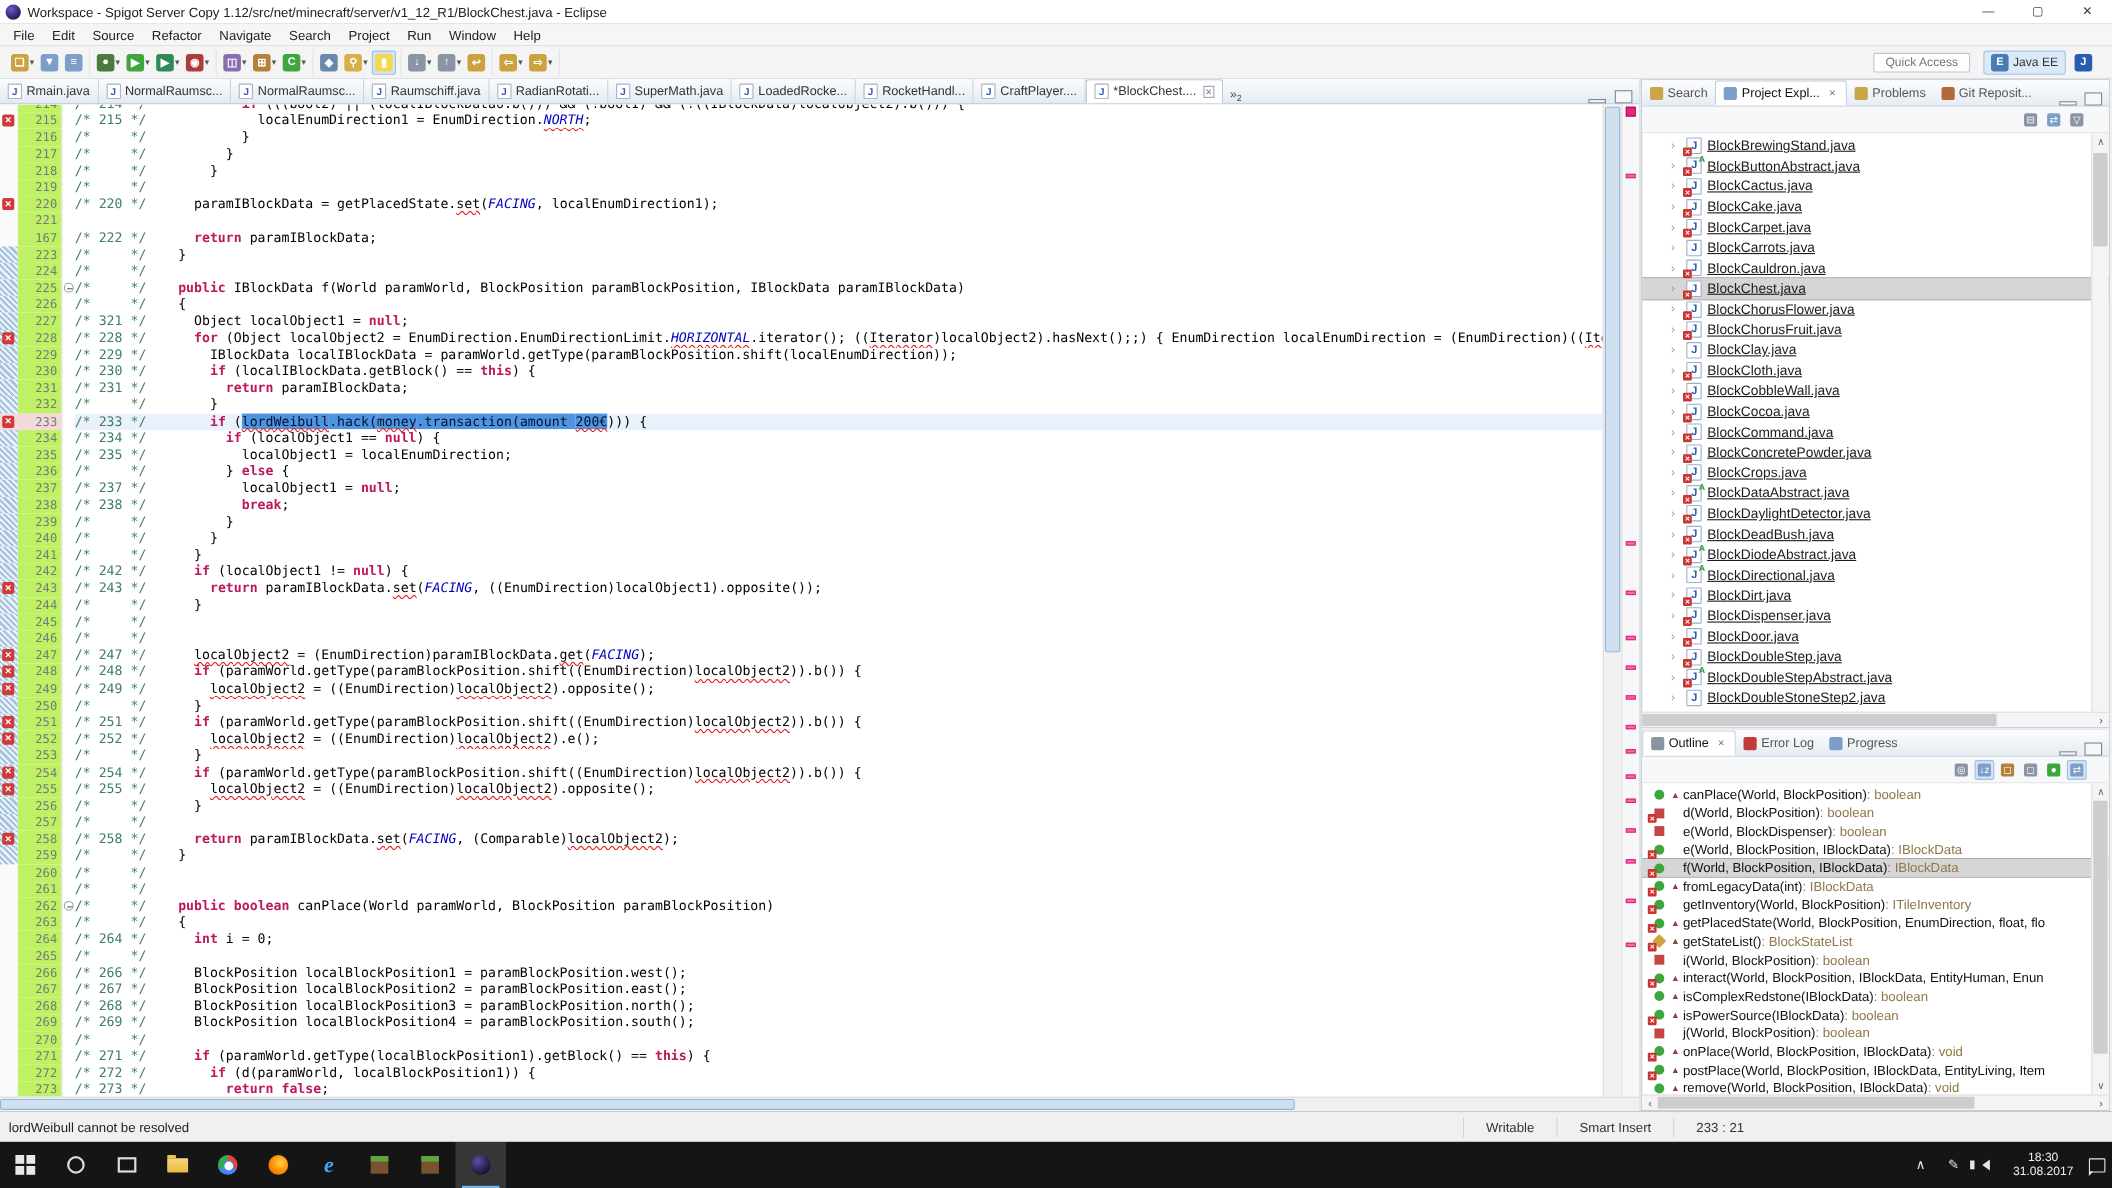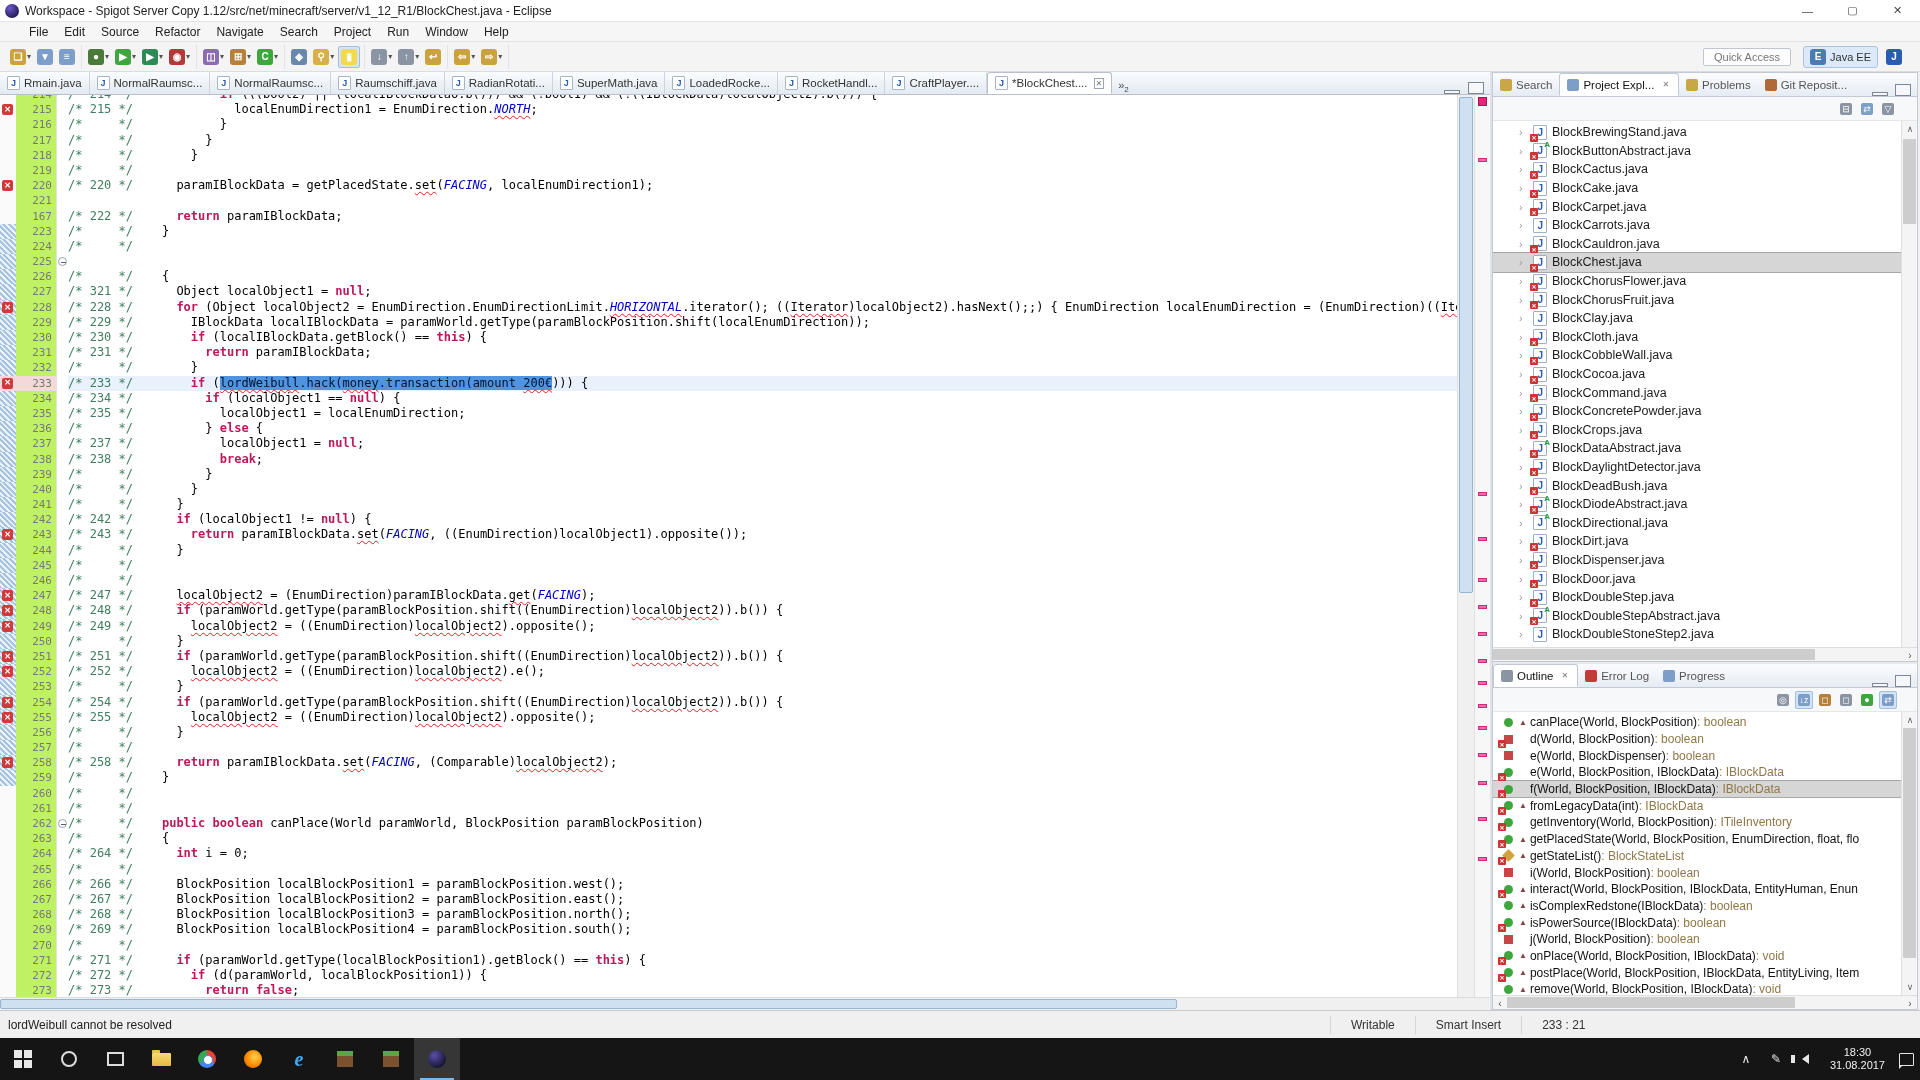--- a/index.html
+++ b/index.html
@@ -7,21 +7,21 @@
   body{font-family:"Liberation Sans",sans-serif;font-size:12px;color:#1e1e1e;background:#f0f0f0;position:relative;}
 
   
   #titlebar{position:absolute;left:0;top:0;width:1920px;height:22px;background:#ffffff;display:flex;align-items:center;border-bottom:1px solid #e4e4e4;}
   .appicon{width:14px;height:14px;border-radius:50%;background:radial-gradient(circle at 35% 30%,#6a5acd,#2a1e5c 70%);margin:0 6px 0 5px;}
   #title-text{font-size:12px;color:#222;white-space:nowrap;}
   #wincontrols{margin-left:auto;display:flex;height:100%;}
   .wbtn{width:45px;height:100%;display:flex;align-items:center;justify-content:center;font-size:11px;color:#444;}
 
   
-  #menubar{position:absolute;left:0;top:22px;width:1920px;height:20px;background:#f6f6f6;display:flex;align-items:center;padding-left:21px;border-bottom:1px solid #e0e0e0;}
+  #menubar{position:absolute;left:0;top:22px;width:1920px;height:20px;background:#f6f6f6;display:flex;align-items:center;padding-left:4px;border-bottom:1px solid #e0e0e0;}
   .menu-item{padding:2px 8px;font-size:12px;color:#222;}
 
   
   #toolbar{position:absolute;left:0;top:42px;width:1920px;height:30px;background:#f4f4f4;display:flex;align-items:center;padding-left:4px;border-bottom:1px solid #d9dde3;}
   .tgroup{display:flex;align-items:center;padding:0 3px;border-right:1px solid #e0e3e8;height:24px;}
   .tbtn{display:flex;align-items:center;height:22px;padding:0 2px;margin:0 1px;border-radius:2px;}
   .tbtn.pressed{background:#d4e4f6;border:1px solid #9fc0e0;}
   .tico{width:16px;height:16px;border-radius:3px;display:flex;align-items:center;justify-content:center;font-size:10px;color:#fff;font-weight:bold;}
   .tcaret{font-size:8px;color:#555;margin-left:1px;}
   #toolbar-right{margin-left:auto;display:flex;align-items:center;padding-right:8px;}
@@ -95,21 +95,21 @@
 
   
   #tree{flex:1;overflow:hidden;position:relative;padding-top:2px;}
   .trow{display:flex;align-items:center;height:18.6px;padding-left:26px;white-space:nowrap;}
   .trow.sel{background:#d6d6d6;outline:1px solid #a8a8a8;}
   .chev{color:#9a9a9a;font-size:11px;width:14px;flex:none;}
   .ficon{width:14px;height:15px;background:#fff;border:1px solid #9fb0c6;border-radius:1px;position:relative;margin-right:5px;flex:none;}
   .ficon .j{position:absolute;left:3.5px;top:1px;color:#2a5db0;font-size:10px;font-weight:bold;}
   .ficon .e{position:absolute;left:-4px;bottom:-3px;width:8px;height:8px;background:#cc3333;border-radius:1px;color:#fff;font-size:6px;font-weight:bold;display:flex;align-items:center;justify-content:center;}
   .ficon .a{position:absolute;right:-4px;top:-4px;color:#1f9d3a;font-size:8px;font-weight:bold;}
-  .tlabel{font-size:12.5px;color:#1c1c1c;}
+  .tlabel{font-size:12.5px;color:#1c1c1c;text-decoration:underline;}
   #tree-vscroll{position:absolute;right:0;top:0;width:16px;height:100%;background:#f4f4f4;border-left:1px solid #e0e0e0;}
   #tree-vthumb{position:absolute;left:1px;top:18px;width:13px;height:85px;background:#cdcdcd;border-radius:1px;}
   .sbarrow{position:absolute;left:0;width:16px;height:16px;color:#666;font-size:9px;display:flex;align-items:center;justify-content:center;}
   .hscroll{height:14px;background:#f4f4f4;border-top:1px solid #dedede;position:relative;flex:none;}
   .hthumb{position:absolute;top:1px;height:11px;background:#cdcdcd;border-radius:1px;}
   .harrow{position:absolute;top:0;width:14px;height:14px;color:#555;font-size:10px;display:flex;align-items:center;justify-content:center;}
 
   
   #olist{flex:1;overflow:hidden;padding-top:2px;}
   .orow{display:flex;align-items:center;height:16.7px;padding-left:8px;white-space:nowrap;}
@@ -339,21 +339,21 @@
             <div class="cl"><span class="ann"><span class="erricon">✕</span></span><span class="lnum">215</span><span class="lfold"></span><span class="ctext"><span class="cmt">/* 215 */  </span><span class="">            localEnumDirection1 = EnumDirection.</span><span class="st wv">NORTH</span><span class="">;</span></span></div>
             <div class="cl"><span class="ann"></span><span class="lnum">216</span><span class="lfold"></span><span class="ctext"><span class="cmt">/*     */  </span><span class="">          }</span></span></div>
             <div class="cl"><span class="ann"></span><span class="lnum">217</span><span class="lfold"></span><span class="ctext"><span class="cmt">/*     */  </span><span class="">        }</span></span></div>
             <div class="cl"><span class="ann"></span><span class="lnum">218</span><span class="lfold"></span><span class="ctext"><span class="cmt">/*     */  </span><span class="">      }</span></span></div>
             <div class="cl"><span class="ann"></span><span class="lnum">219</span><span class="lfold"></span><span class="ctext"><span class="cmt">/*     */  </span></span></div>
             <div class="cl"><span class="ann"><span class="erricon">✕</span></span><span class="lnum">220</span><span class="lfold"></span><span class="ctext"><span class="cmt">/* 220 */  </span><span class="">    paramIBlockData = getPlacedState.</span><span class="wv">set</span><span class="">(</span><span class="st">FACING</span><span class="">, localEnumDirection1);</span></span></div>
             <div class="cl"><span class="ann"></span><span class="lnum">221</span><span class="lfold"></span></div>
             <div class="cl"><span class="ann"></span><span class="lnum">167</span><span class="lfold"></span><span class="ctext"><span class="cmt">/* 222 */  </span><span class="">    </span><span class="kw">return</span><span class=""> paramIBlockData;</span></span></div>
             <div class="cl"><span class="ann hatch"></span><span class="lnum">223</span><span class="lfold"></span><span class="ctext"><span class="cmt">/*     */  </span><span class="">  }</span></span></div>
             <div class="cl"><span class="ann hatch"></span><span class="lnum">224</span><span class="lfold"></span><span class="ctext"><span class="cmt">/*     */  </span></span></div>
-            <div class="cl"><span class="ann hatch"></span><span class="lnum">225</span><span class="lfold"><span class="foldm"></span></span></div>
+            <div class="cl"><span class="ann hatch"></span><span class="lnum">225</span><span class="lfold"><span class="foldm"></span></span><span class="ctext"><span class="cmt">/*     */  </span><span class="">  </span><span class="kw">public</span><span class=""> IBlockData f(World paramWorld, BlockPosition paramBlockPosition, IBlockData paramIBlockData)</span></span></div>
             <div class="cl"><span class="ann hatch"></span><span class="lnum">226</span><span class="lfold"></span><span class="ctext"><span class="cmt">/*     */  </span><span class="">  {</span></span></div>
             <div class="cl"><span class="ann hatch"></span><span class="lnum">227</span><span class="lfold"></span><span class="ctext"><span class="cmt">/* 321 */  </span><span class="">    Object localObject1 = </span><span class="kw">null</span><span class="">;</span></span></div>
             <div class="cl"><span class="ann hatch"><span class="erricon">✕</span></span><span class="lnum">228</span><span class="lfold"></span><span class="ctext"><span class="cmt">/* 228 */  </span><span class="">    </span><span class="kw">for</span><span class=""> (Object localObject2 = EnumDirection.EnumDirectionLimit.</span><span class="st wv">HORIZONTAL</span><span class="">.iterator(); ((</span><span class="wv">Iterator</span><span class="">)localObject2).hasNext();;) { EnumDirection localEnumDirection = (EnumDirection)((</span><span class="wv">Iterator</span></span></div>
             <div class="cl"><span class="ann hatch"></span><span class="lnum">229</span><span class="lfold"></span><span class="ctext"><span class="cmt">/* 229 */  </span><span class="">      IBlockData localIBlockData = paramWorld.getType(paramBlockPosition.shift(localEnumDirection));</span></span></div>
             <div class="cl"><span class="ann hatch"></span><span class="lnum">230</span><span class="lfold"></span><span class="ctext"><span class="cmt">/* 230 */  </span><span class="">      </span><span class="kw">if</span><span class=""> (localIBlockData.getBlock() == </span><span class="kw">this</span><span class="">) {</span></span></div>
             <div class="cl"><span class="ann hatch"></span><span class="lnum">231</span><span class="lfold"></span><span class="ctext"><span class="cmt">/* 231 */  </span><span class="">        </span><span class="kw">return</span><span class=""> paramIBlockData;</span></span></div>
             <div class="cl"><span class="ann hatch"></span><span class="lnum">232</span><span class="lfold"></span><span class="ctext"><span class="cmt">/*     */  </span><span class="">      }</span></span></div>
             <div class="cl cur"><span class="ann hatch curg"><span class="erricon">✕</span></span><span class="lnum curg">233</span><span class="lfold"></span><span class="ctext"><span class="cmt">/* 233 */  </span><span class="">      </span><span class="kw">if</span><span class=""> (</span><span class="sl wv">lordWeibull</span><span class="sl">.hack(</span><span class="sl wv">money</span><span class="sl">.transaction(amount </span><span class="sl wv">200€</span><span class="">))) {</span></span></div>
             <div class="cl"><span class="ann hatch"></span><span class="lnum">234</span><span class="lfold"></span><span class="ctext"><span class="cmt">/* 234 */  </span><span class="">        </span><span class="kw">if</span><span class=""> (localObject1 == </span><span class="kw">null</span><span class="">) {</span></span></div>
             <div class="cl"><span class="ann hatch"></span><span class="lnum">235</span><span class="lfold"></span><span class="ctext"><span class="cmt">/* 235 */  </span><span class="">          localObject1 = localEnumDirection;</span></span></div>

